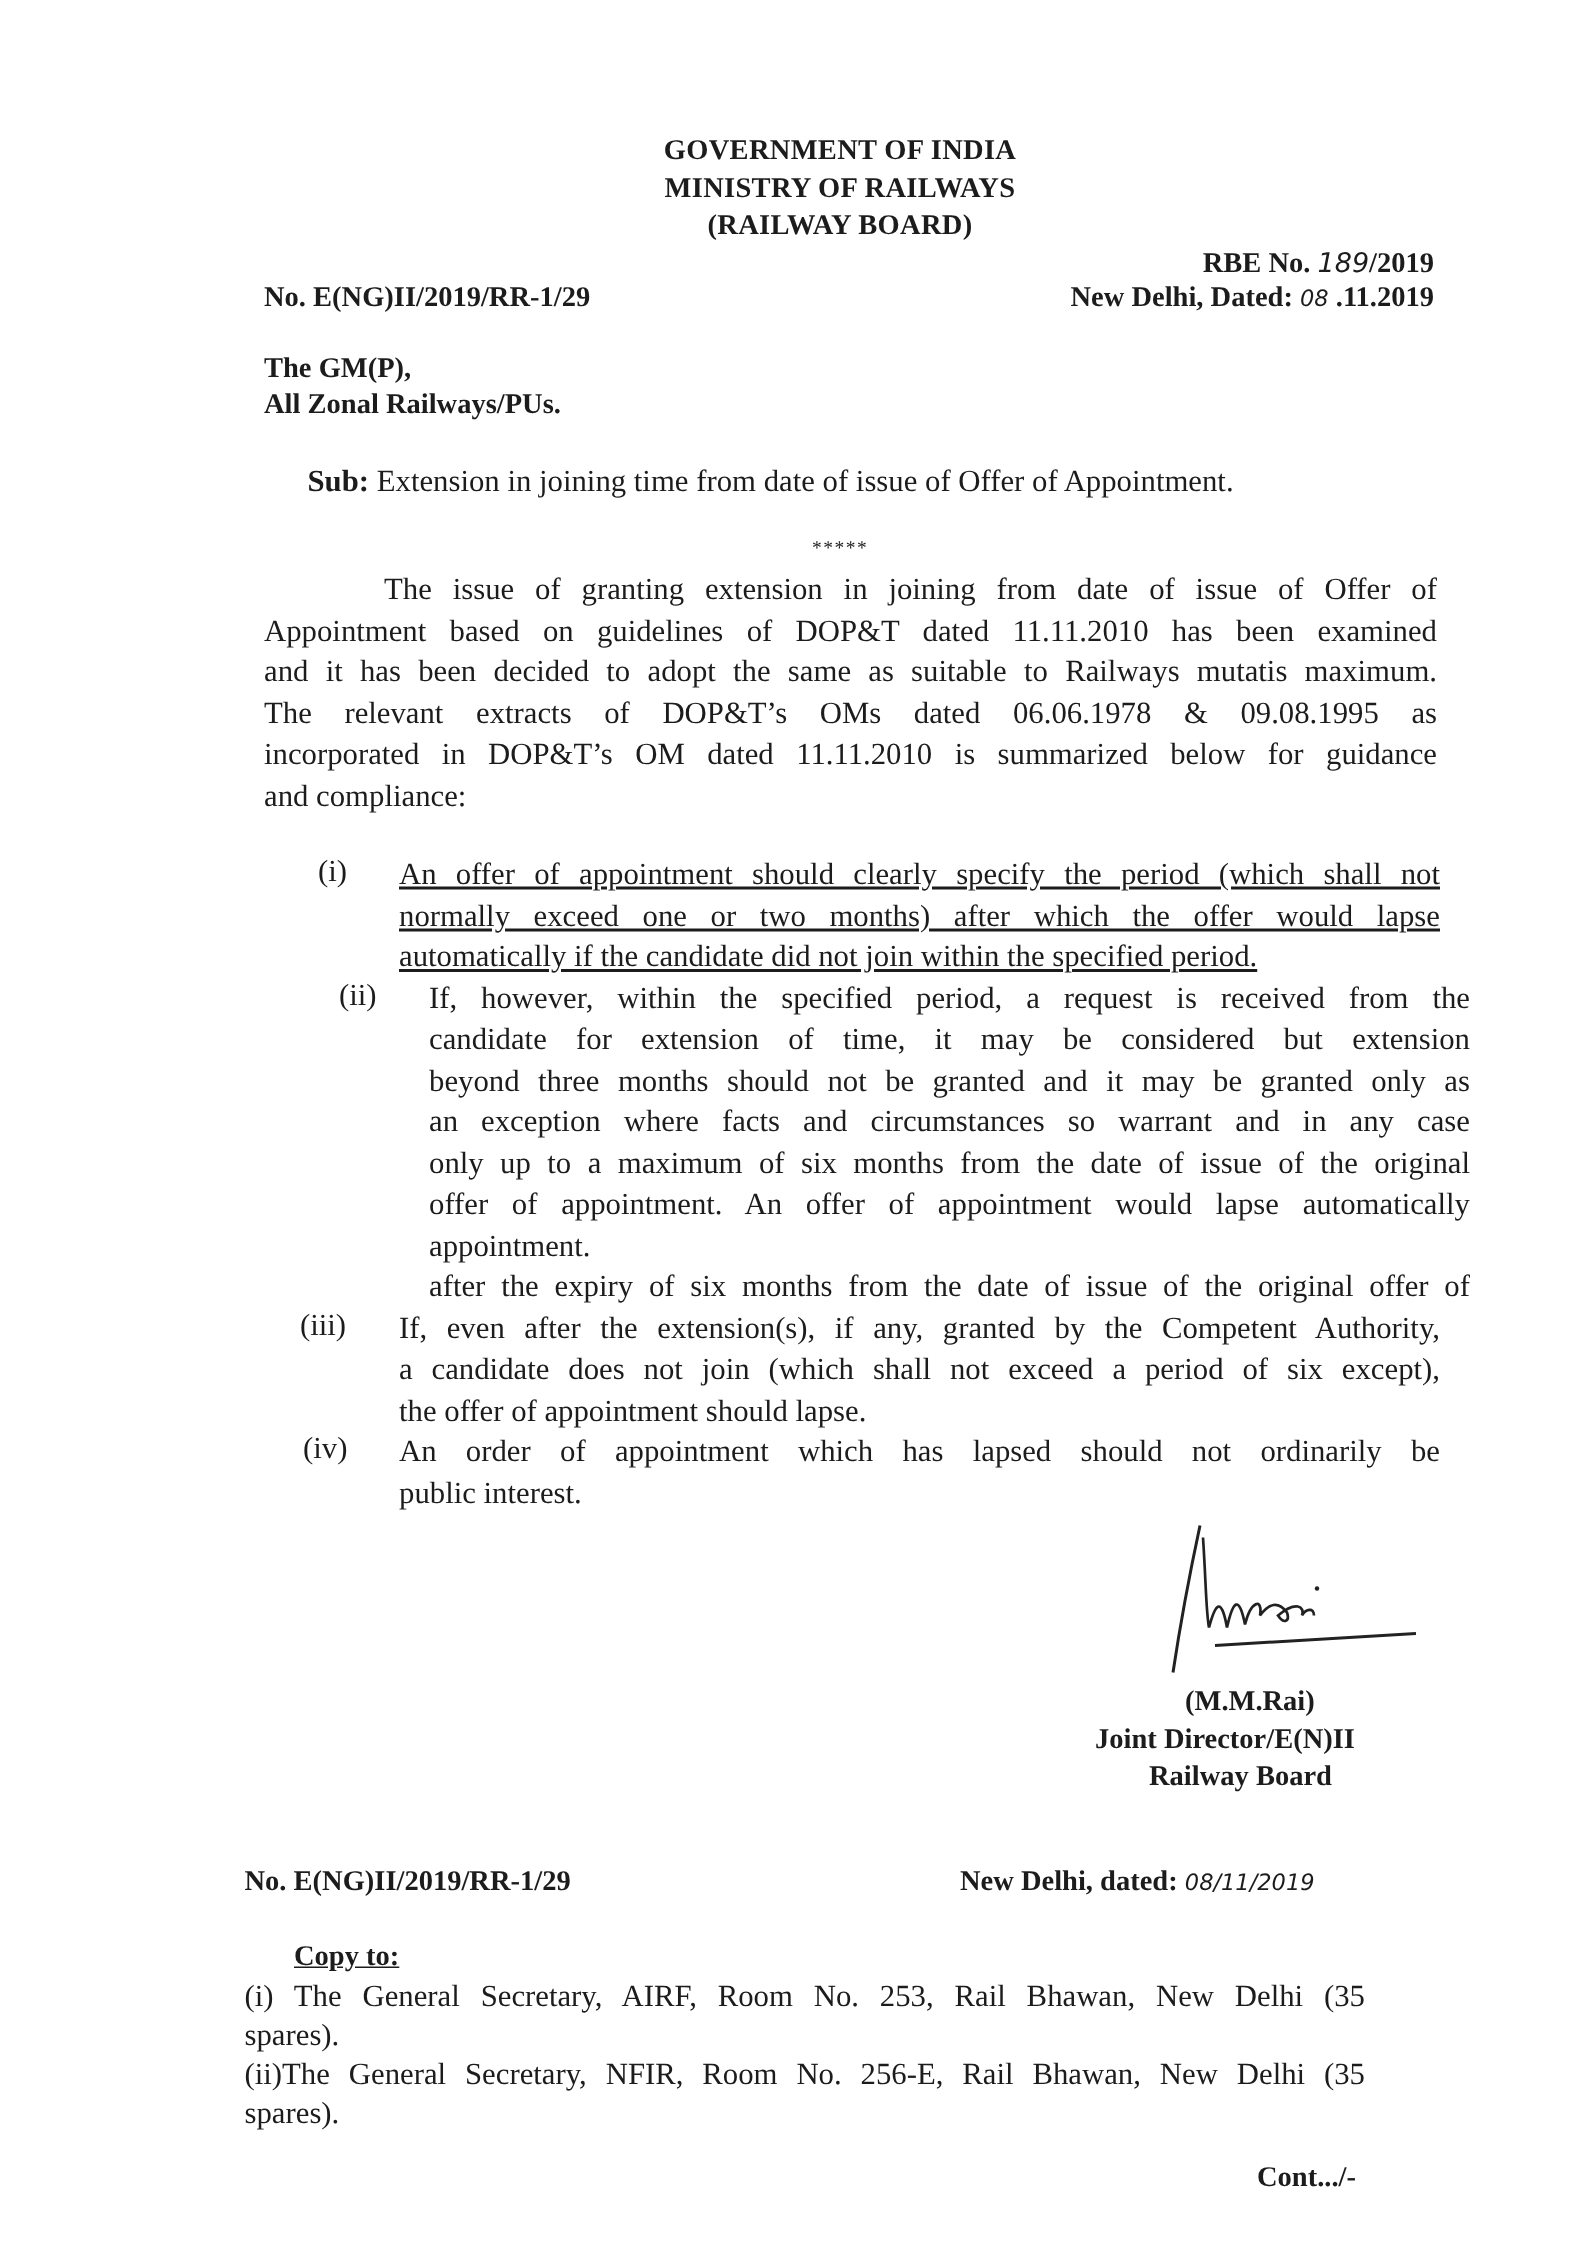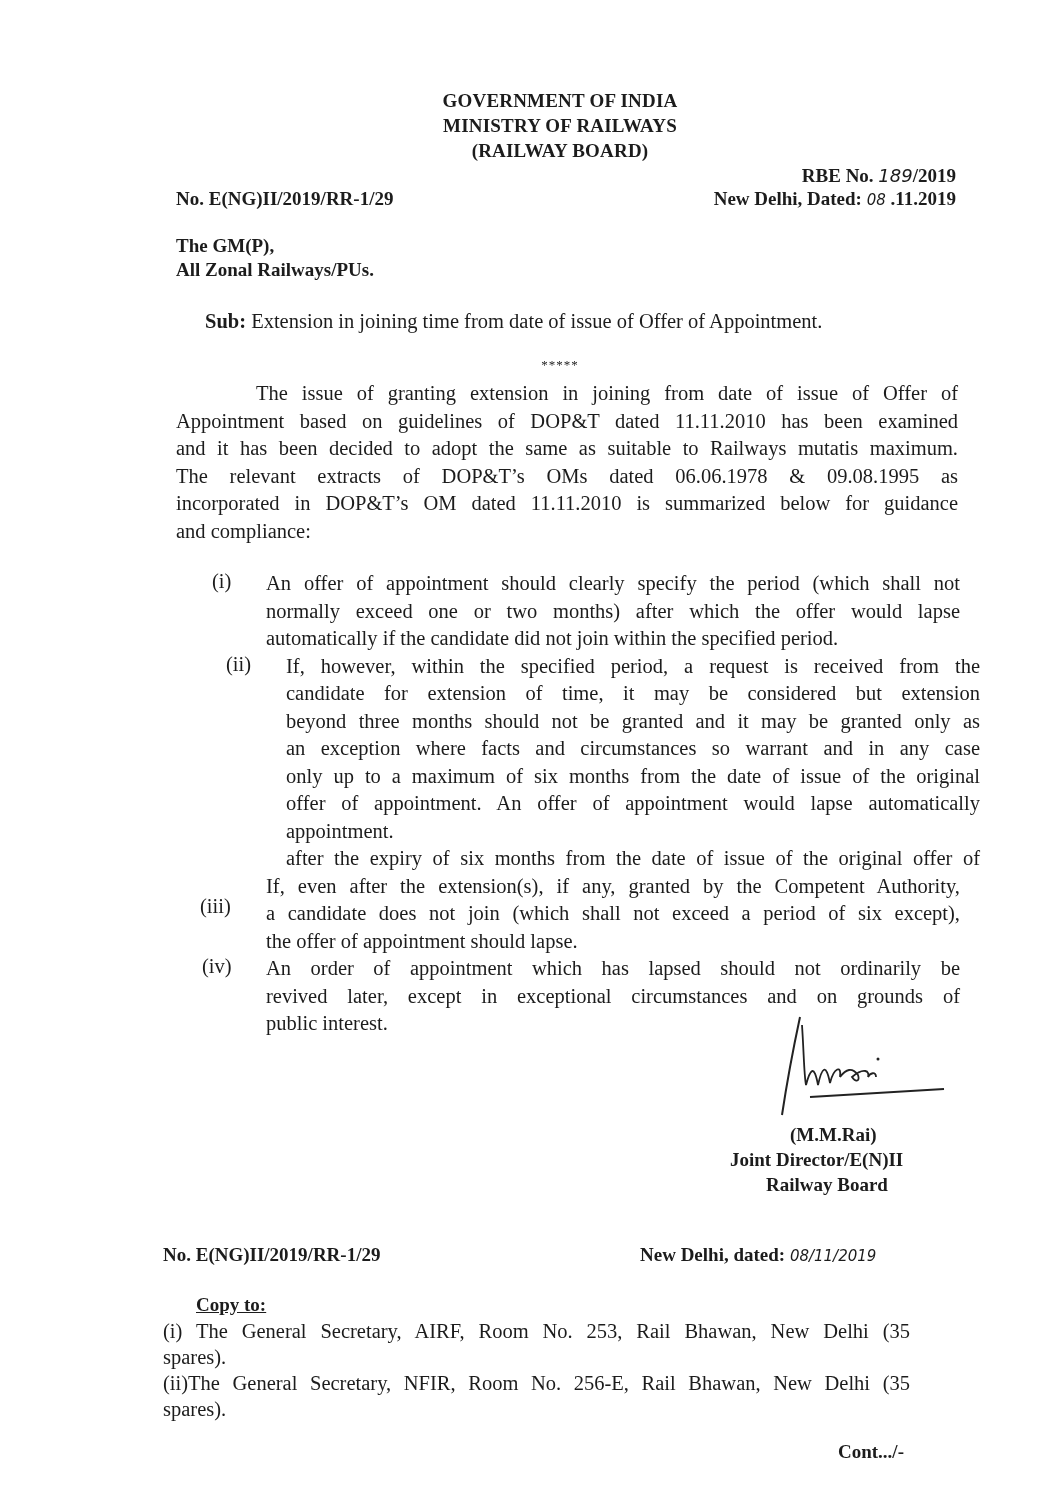--- a/index.html
+++ b/index.html
@@ -53,21 +53,21 @@
   <span class="l">and it has been decided to adopt the same as suitable to Railways mutatis maximum.</span>
   <span class="l">The relevant extracts of DOP&amp;T’s OMs dated 06.06.1978 &amp; 09.08.1995 as</span>
   <span class="l">incorporated in DOP&amp;T’s OM dated 11.11.2010 is summarized below for guidance</span>
   <span class="l last">and compliance:</span>
 </div>
 
 <div class="abs" style="top:570px; left:200px; width:760px;">
 
   <div style="position:relative; height:82.5px;">
     <div class="abs item-num" style="left:12px; top:0;">(i)</div>
-    <div class="abs item-body" style="left:66px; top:0; width:694px;">
+    <div class="abs item-body" style="left:66px; top:0; width:694px;text-decoration:underline;">
       <span class="l">An offer of appointment should clearly specify the period (which shall not</span>
       <span class="l">normally exceed one or two months) after which the offer would lapse</span>
       <span class="l last">automatically if the candidate did not join within the specified period.</span>
     </div>
   </div>
 
   <div style="position:relative; height:220px;margin-left:20px;">
     <div class="abs item-num" style="left:6px; top:0;">(ii)</div>
     <div class="abs item-body" style="left:66px; top:0; width:694px;">
       <span class="l">If, however, within the specified period, a request is received from the</span>
@@ -75,33 +75,32 @@
       <span class="l">beyond three months should not be granted and it may be granted only as</span>
       <span class="l">an exception where facts and circumstances so warrant and in any case</span>
       <span class="l">only up to a maximum of six months from the date of issue of the original</span>
       <span class="l">offer of appointment. An offer of appointment would lapse automatically</span>
       <span class="l last">appointment.</span>
       <span class="l">after the expiry of six months from the date of issue of the original offer of</span>
     </div>
   </div>
 
   <div style="position:relative; height:82.5px;">
-    <div class="abs item-num" style="left:0; top:0;margin-top:22px;">(iii)</div>
+    <div class="abs item-num" style="left:0; top:0;">(iii)</div>
     <div class="abs item-body" style="left:66px; top:0; width:694px;">
       <span class="l">If, even after the extension(s), if any, granted by the Competent Authority,</span>
       <span class="l">a candidate does not join (which shall not exceed a period of six except),</span>
       <span class="l last">the offer of appointment should lapse.</span>
     </div>
   </div>
 
   <div style="position:relative; height:82.5px;">
     <div class="abs item-num" style="left:2px; top:0;">(iv)</div>
     <div class="abs item-body" style="left:66px; top:0; width:694px;">
       <span class="l">An order of appointment which has lapsed should not ordinarily be</span>
-      <span class="l">revived later, except in exceptional circumstances and on grounds of</span>
       <span class="l last">public interest.</span>
     </div>
   </div>
 </div>
 
 <svg class="abs" style="top:1015px; left:760px;" width="200" height="120" viewBox="0 0 200 120">
   <path d="M40 2 C 34 30, 28 60, 22 100" stroke="#222" stroke-width="2" fill="none"></path>
   <path d="M42 10 C 44 40, 44 60, 46 70 C 50 55, 54 48, 58 70 C 62 52, 66 48, 70 68 C 74 52, 82 50, 80 62 C 86 54, 92 52, 98 60 C 100 66, 96 68, 92 62 C 104 52, 110 56, 108 62 C 110 58, 116 56, 116 62" stroke="#222" stroke-width="1.8" fill="none"></path>
   <circle cx="118" cy="44" r="1.5" fill="#222"></circle>
   <path d="M50 82 L 184 74" stroke="#222" stroke-width="2" fill="none"></path>

